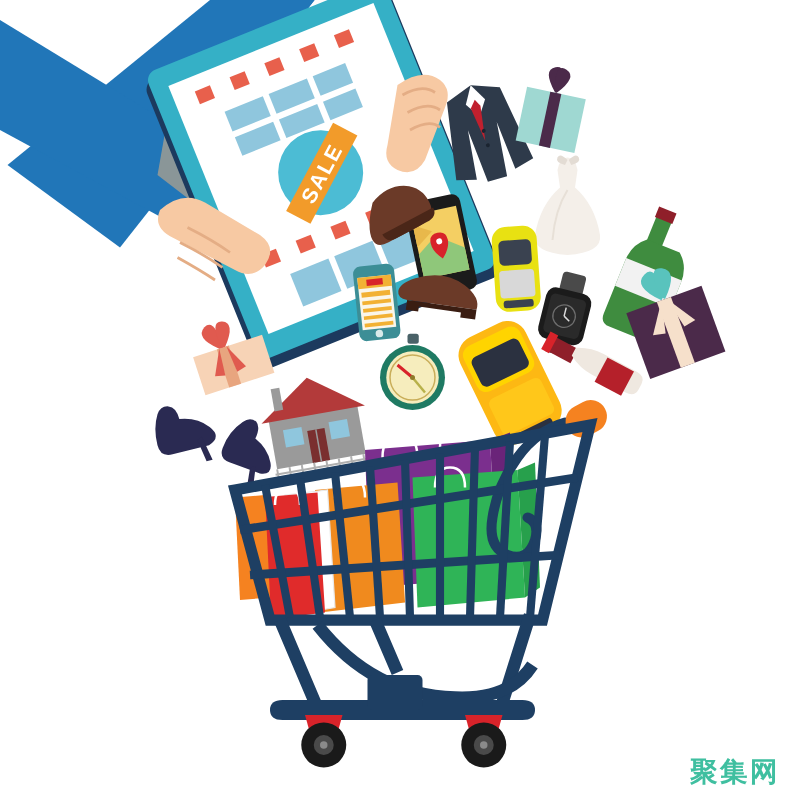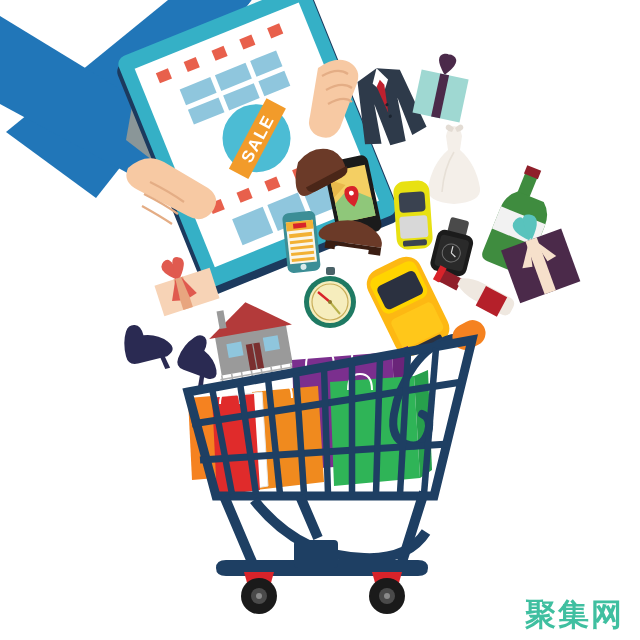--- a/index.html
+++ b/index.html
@@ -1,20 +1,20 @@
 <!DOCTYPE html>
 <html><head>
 <meta charset="utf-8">
 <style>
   html,body{margin:0;padding:0;background:#ffffff;}
   body{width:640px;height:640px;overflow:hidden;font-family:"Liberation Sans",sans-serif;}
   #stage{position:relative;width:640px;height:640px;background:#ffffff;}
   #stage svg{position:absolute;left:0;top:0;}
   .wm{position:absolute;right:16px;bottom:10px;font-family:"DejaVu Sans",sans-serif;
-      font-size:31px;font-weight:bold;color:#3fbfa0;letter-spacing:2px;line-height:1;}
+      font-size:22px;font-weight:bold;color:#3fbfa0;letter-spacing:2px;line-height:1;}
 </style>
 </head>
 <body>
 
 <div id="stage">
 
 <svg width="640" height="640" viewBox="0 0 640 640">
 
   <g>
 

